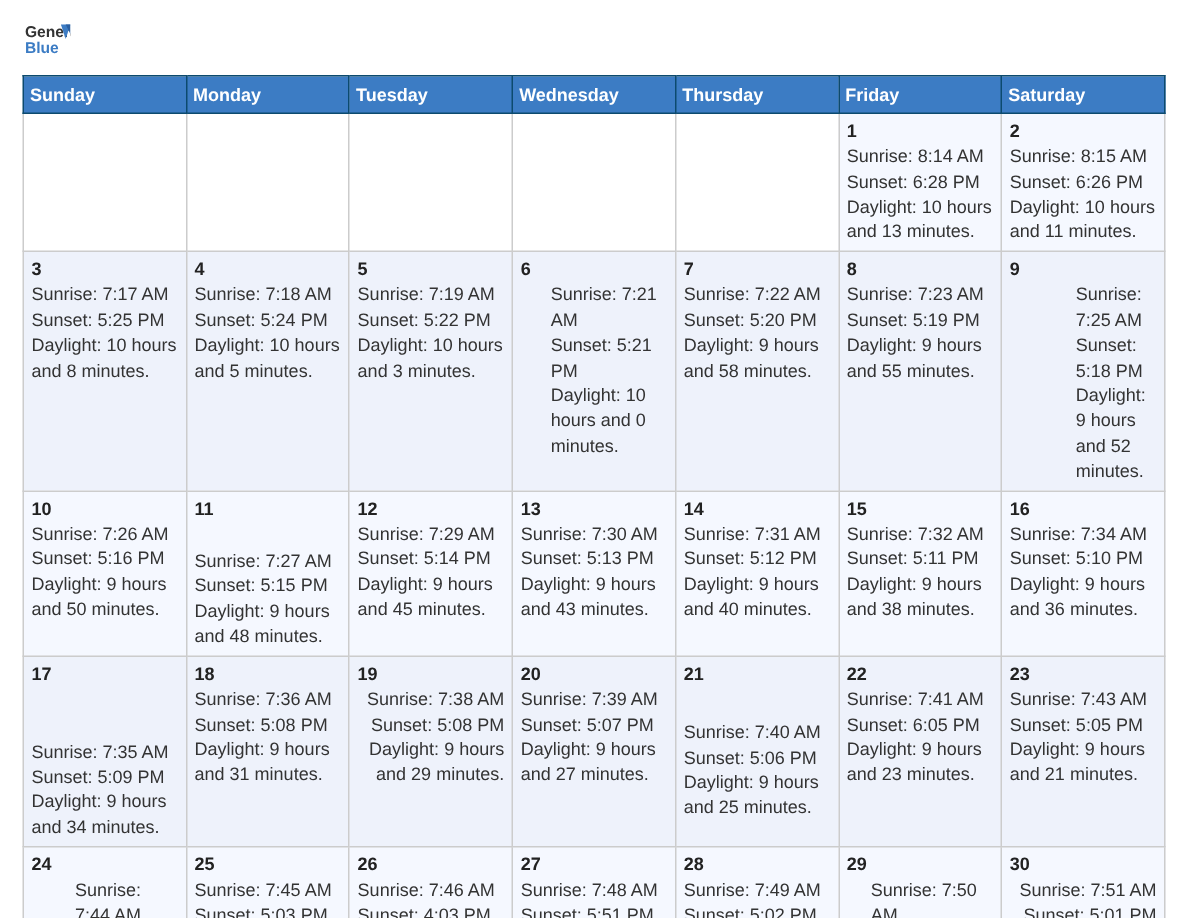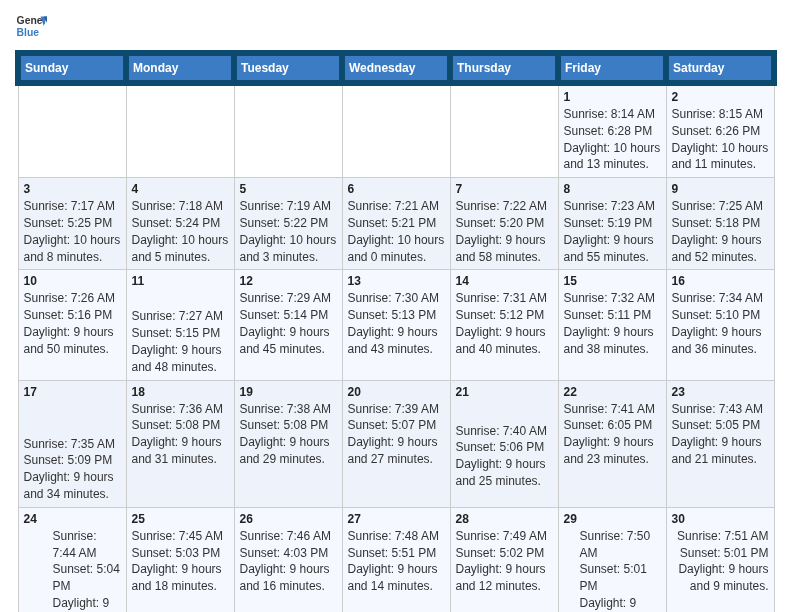--- a/index.html
+++ b/index.html
@@ -43,21 +43,21 @@
       border-collapse: collapse;
       table-layout: fixed;
     }
     thead tr th {
       background-color: #3c7cc4;
       color: #fff;
       font-size: 12px;
       font-weight: bold;
       padding: 5px 4px;
       text-align: left;
-      border: 6px solid #0c4a6e;
+      border: 1px solid #0c4a6e;
     }
     tbody tr td {
       vertical-align: top;
       border: 1px solid #ccc;
       padding: 4px 5px;
       font-size: 10.5px;
       color: #222;
       height: 80px;
       background: #fff;
     }
@@ -150,39 +150,39 @@
 Daylight: 10 hours and 5 minutes.</div>
         </td>
         <td>
           <span class="day-num">5</span>
           <div class="day-info" style="white-space: pre-line;">Sunrise: 7:19 AM
 Sunset: 5:22 PM
 Daylight: 10 hours and 3 minutes.</div>
         </td>
         <td>
           <span class="day-num">6</span>
-          <div class="day-info" style="white-space: pre-line;">Sunrise: 7:21 AM
+          <div class="day-info" style="white-space: pre-line; margin-left: 20px;">Sunrise: 7:21 AM
 Sunset: 5:21 PM
 Daylight: 10 hours and 0 minutes.</div>
         </td>
         <td>
           <span class="day-num">7</span>
           <div class="day-info" style="white-space: pre-line;">Sunrise: 7:22 AM
 Sunset: 5:20 PM
 Daylight: 9 hours and 58 minutes.</div>
         </td>
         <td>
           <span class="day-num">8</span>
           <div class="day-info" style="white-space: pre-line;">Sunrise: 7:23 AM
 Sunset: 5:19 PM
 Daylight: 9 hours and 55 minutes.</div>
         </td>
         <td>
           <span class="day-num">9</span>
-          <div class="day-info" style="white-space: pre-line;">Sunrise: 7:25 AM
+          <div class="day-info" style="white-space: pre-line; margin-left: 44px;">Sunrise: 7:25 AM
 Sunset: 5:18 PM
 Daylight: 9 hours and 52 minutes.</div>
         </td>
       </tr>
       <tr>
         <td>
           <span class="day-num">10</span>
           <div class="day-info" style="white-space: pre-line;">Sunrise: 7:26 AM
 Sunset: 5:16 PM
 Daylight: 9 hours and 50 minutes.</div>
@@ -232,21 +232,21 @@
 Daylight: 9 hours and 34 minutes.</div>
         </td>
         <td>
           <span class="day-num">18</span>
           <div class="day-info" style="white-space: pre-line;">Sunrise: 7:36 AM
 Sunset: 5:08 PM
 Daylight: 9 hours and 31 minutes.</div>
         </td>
         <td>
           <span class="day-num">19</span>
-          <div class="day-info" style="white-space: pre-line;">Sunrise: 7:38 AM
+          <div class="day-info" style="white-space: pre-line; text-align: right;">Sunrise: 7:38 AM
 Sunset: 5:08 PM
 Daylight: 9 hours and 29 minutes.</div>
         </td>
         <td>
           <span class="day-num">20</span>
           <div class="day-info" style="white-space: pre-line;">Sunrise: 7:39 AM
 Sunset: 5:07 PM
 Daylight: 9 hours and 27 minutes.</div>
         </td>
         <td>

